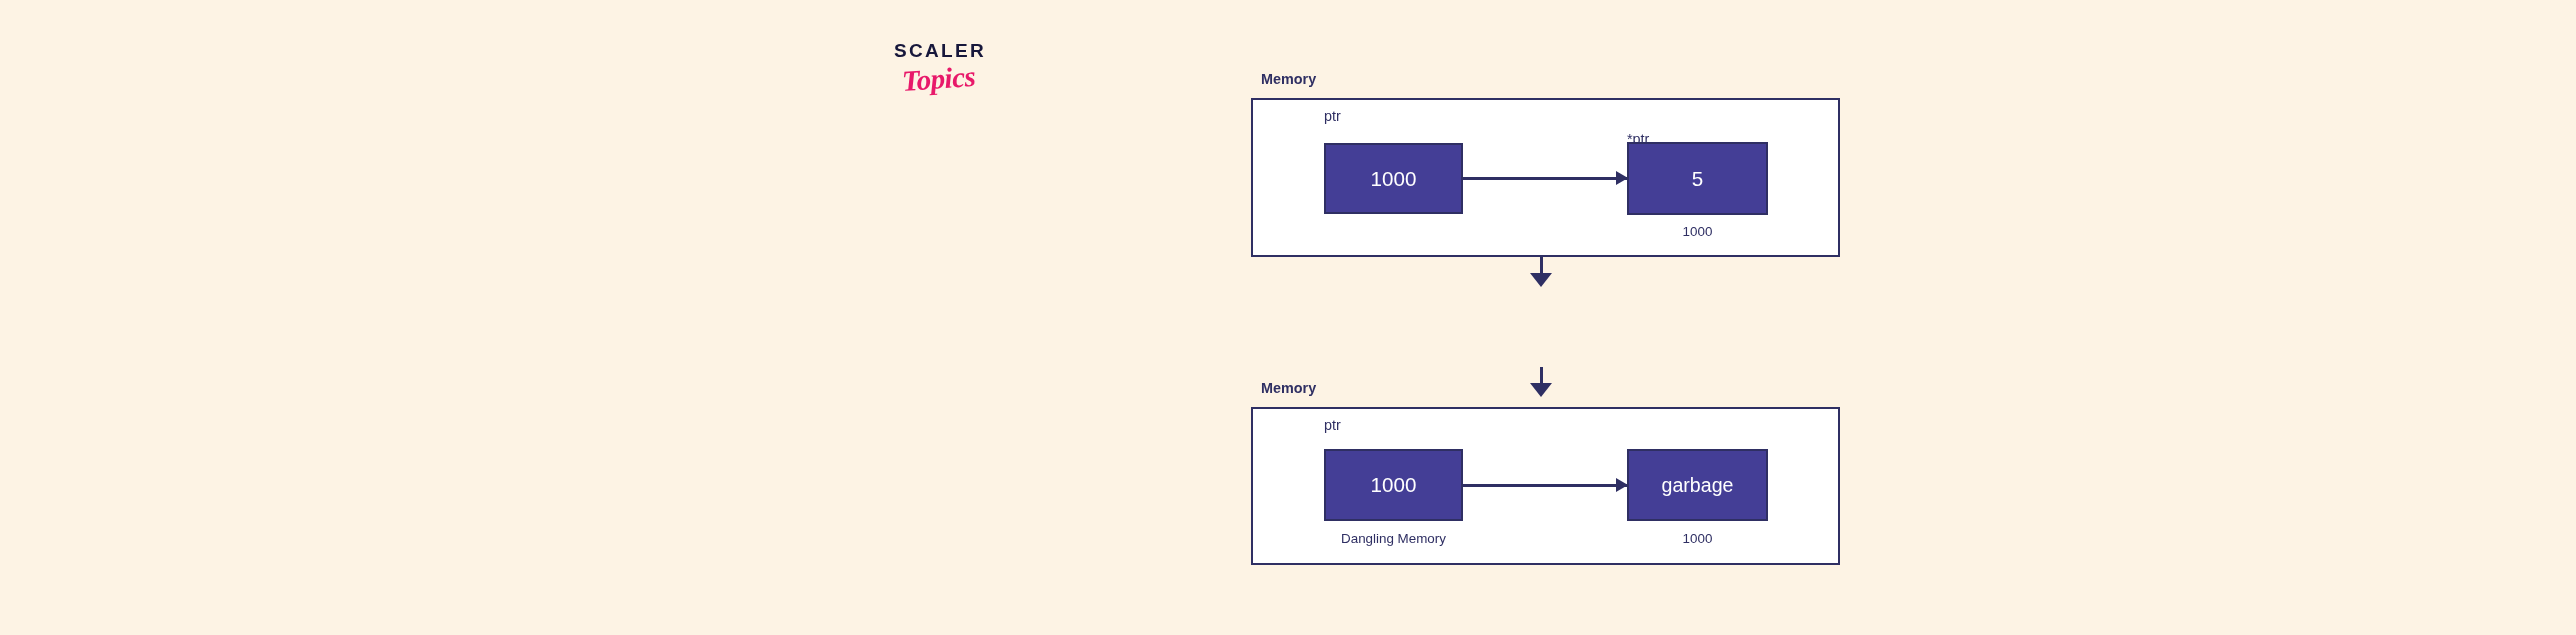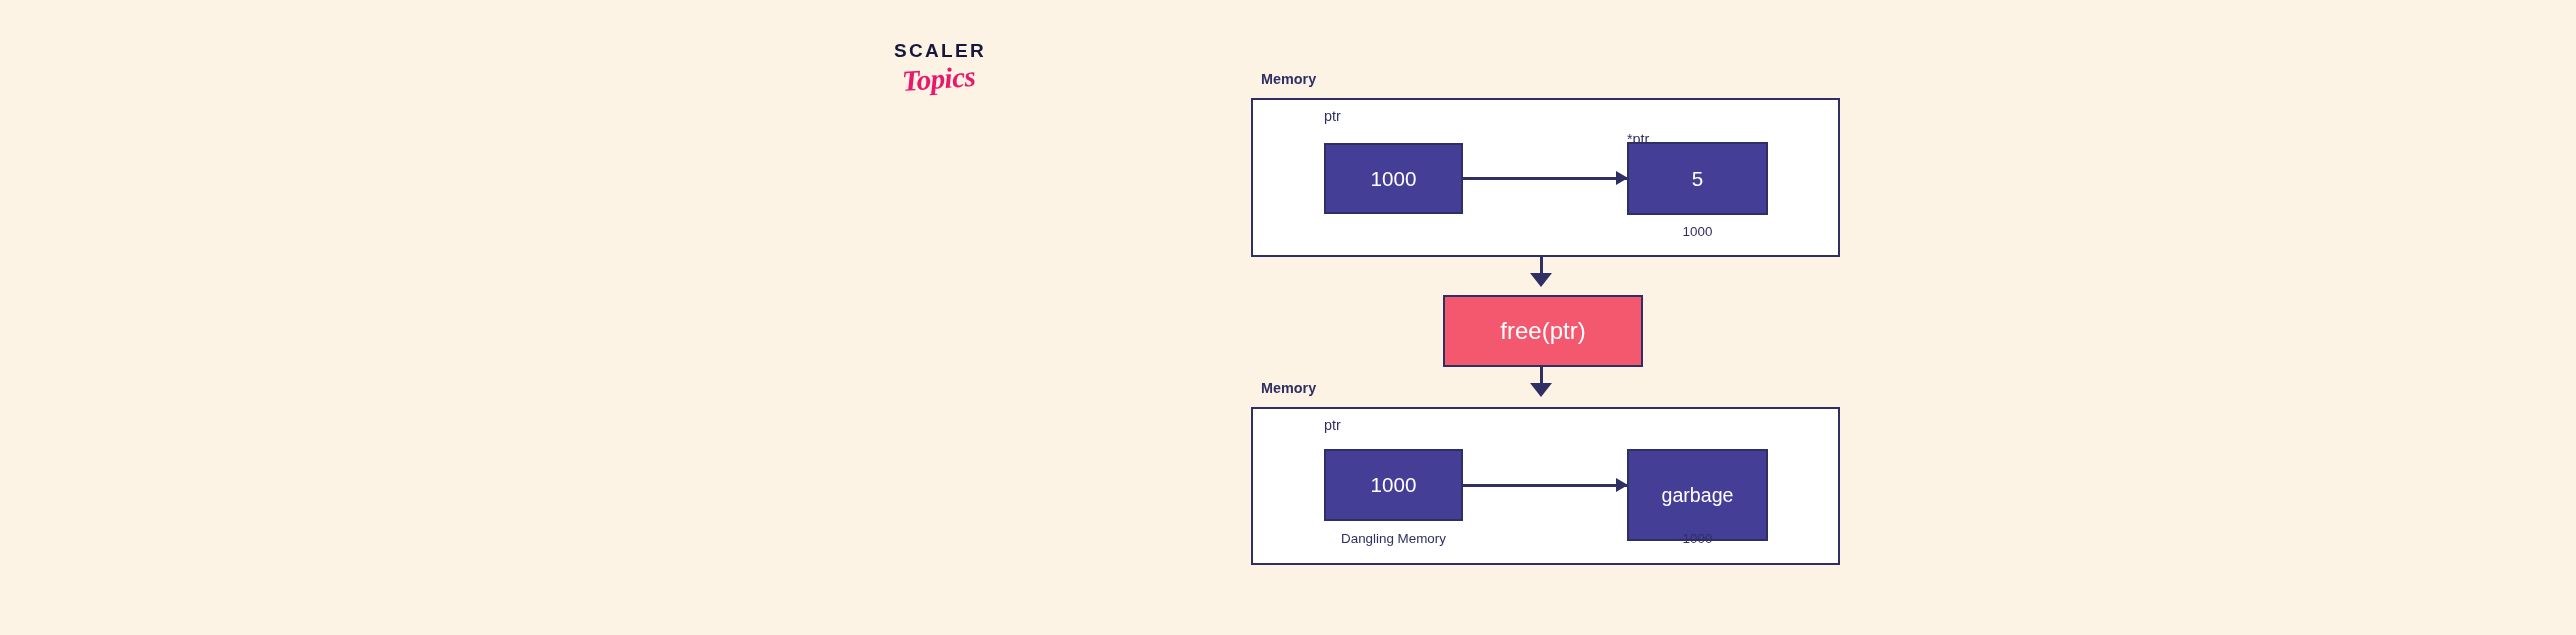--- a/index.html
+++ b/index.html
@@ -167,31 +167,30 @@
   <div class="cell" style="left:1324px; top:143px; width:139px; height:71px;">1000</div>
 
   <div class="h-arrow" style="left:1463px; top:177px; width:164px;"></div>
 
   <div class="cell-caption-top" style="left:1627px; top:109px; width:141px;margin-top:23px;">*ptr</div>
   <div class="cell" style="left:1627px; top:142px; width:141px; height:73px;">5</div>
   <div class="cell-caption-bottom" style="left:1627px; top:225px; width:141px;">1000</div>
 
   <div class="v-arrow" style="left:1540px; top:257px; height:16.5px;"></div>
 
-  <div class="action-box" style="left:1443px; top:295px; width:200px; height:72px;">free(ptr)</div>
 
   <div class="v-arrow" style="left:1540px; top:367px; height:16.5px;"></div>
 
   <div class="mem-label" style="left:1253px; top:381px;">Memory</div>
 
   <div class="mem-box" style="left:1251px; top:407px; width:589px; height:158px;"></div>
 
   <div class="cell-caption-top" style="left:1324px; top:418px; width:139px;">ptr</div>
   <div class="cell" style="left:1324px; top:449px; width:139px; height:72px;">1000</div>
   <div class="cell-caption-bottom" style="left:1311px; top:532px; width:165px;">Dangling Memory</div>
 
   <div class="h-arrow" style="left:1463px; top:484px; width:164px;"></div>
 
-  <div class="cell" style="left:1627px; top:449px; width:141px; height:92px; font-size:19.6px;">garbage</div>
+  <div class="cell" style="left:1627px; top:449px; width:141px; height:72px; font-size:19.6px;">garbage</div>
   <div class="cell-caption-bottom" style="left:1627px; top:532px; width:141px;">1000</div>
 
 </div>
 
 
 </body></html>

